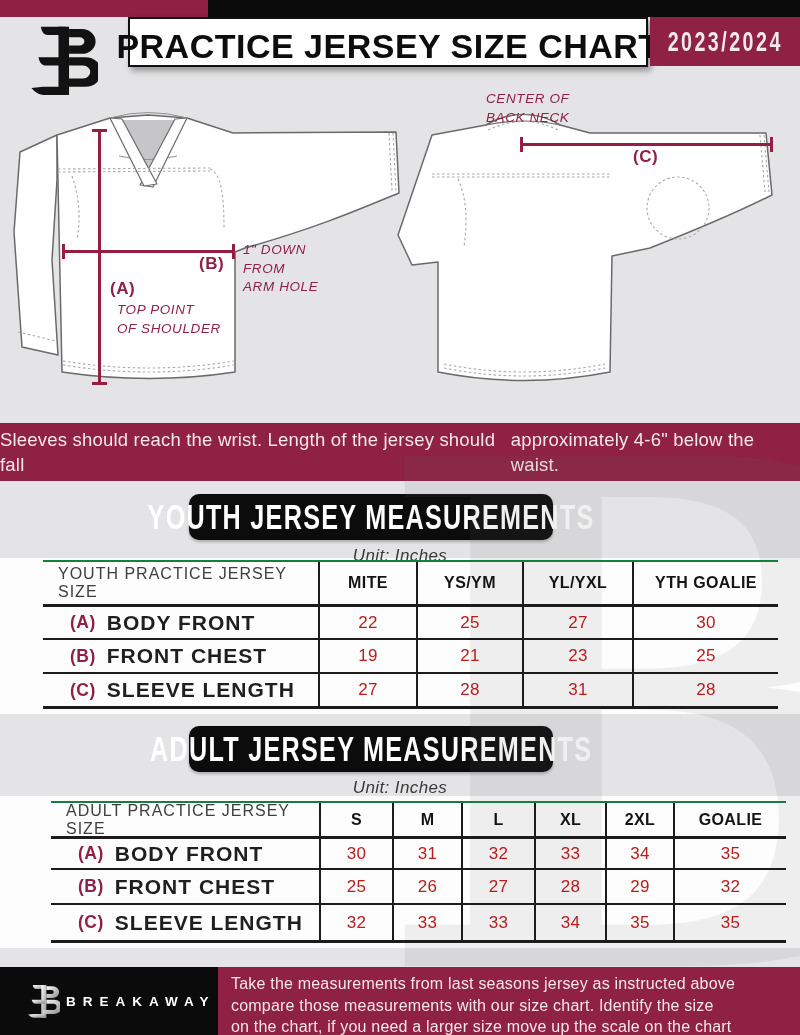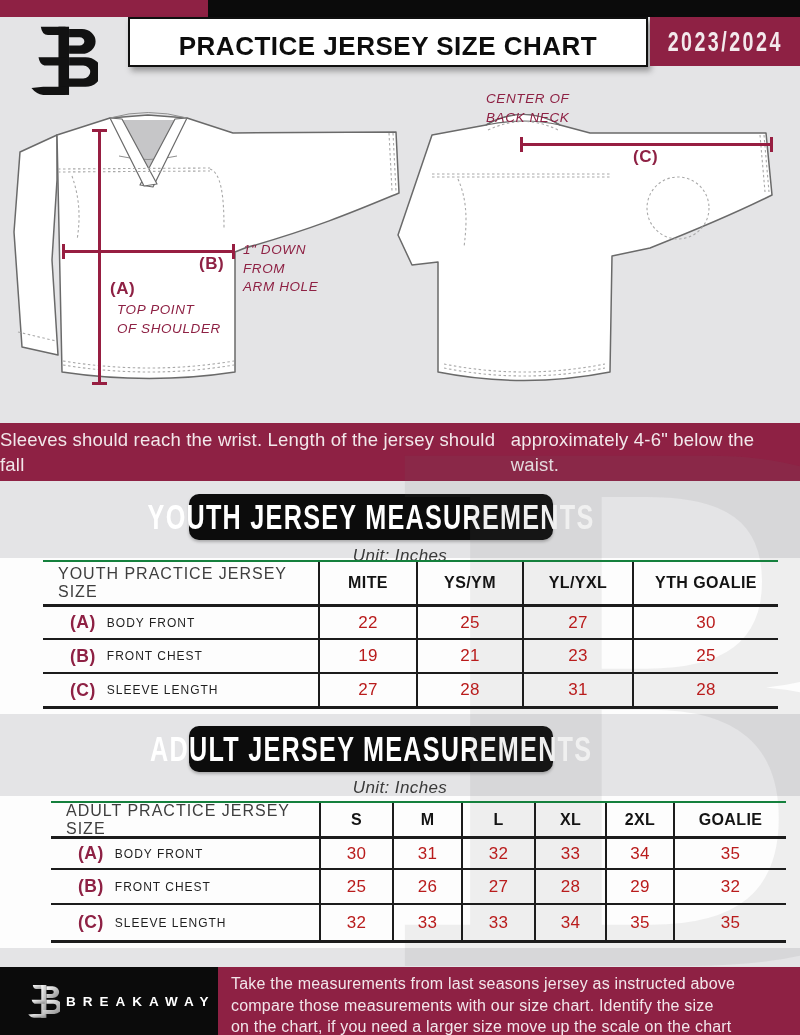--- a/index.html
+++ b/index.html
@@ -6,21 +6,21 @@
   .page{position:relative;width:800px;height:1035px;background:#E4E4E6;overflow:hidden;
         font-family:"Liberation Sans",sans-serif;}
   .abs{position:absolute;}
 
   
   .stripe-maroon{left:0;top:0;width:208px;height:17px;background:#8E2144;}
   .stripe-black{left:208px;top:0;width:592px;height:17px;background:#0B0B0B;}
   .title-box{left:128px;top:17px;width:520px;height:50px;background:#fff;border:2px solid #101010;
              box-sizing:border-box;display:flex;align-items:center;justify-content:center;
              box-shadow:3px 4px 6px rgba(0,0,0,.35);z-index:4;}
-  .title-box span{font-size:26px;font-weight:700;color:#0d0d0d;letter-spacing:.5px;white-space:nowrap;margin-top:8px;}
+  .title-box span{font-size:34px;font-weight:700;color:#0d0d0d;letter-spacing:.5px;white-space:nowrap;margin-top:8px;}
   .year-box{left:650px;top:17px;width:150px;height:49px;background:#8E2144;display:flex;
             align-items:center;justify-content:center;z-index:4;}
   .year-box span{display:inline-block;color:#F3E9EC;font-size:24px;font-weight:700;letter-spacing:3px;
                  transform:scale(.82,1.15);white-space:nowrap;}
 
   
   svg .ol{fill:#ffffff;stroke:#6a6a6a;stroke-width:1.5;stroke-linejoin:round;}
   svg .st{fill:none;stroke:#a9a9a9;stroke-width:1.1;stroke-dasharray:2.5 2.5;}
   svg .thin{fill:none;stroke:#8f8f8f;stroke-width:1;}
 
@@ -62,21 +62,21 @@
   .size-table .cell{border-bottom:2px solid #1c1c1c;border-right:2px solid #1c1c1c;display:flex;
                     align-items:center;box-sizing:border-box;background:transparent;}
   .size-table .cell.v{justify-content:center;font-size:17px;color:#b91c1c;letter-spacing:.3px;}
   .size-table .cell.ch{justify-content:center;font-weight:700;font-size:16px;color:#141414;
                        letter-spacing:.4px;border-bottom-width:3px;}
   .size-table .cell.hl{justify-content:flex-start;padding-left:15px;font-weight:400;font-size:16px;
                        color:#3e3e3e;letter-spacing:1px;border-bottom-width:3px;}
   .size-table .cell.rl{padding-left:27px;}
   .size-table .cell.lr{border-bottom-width:3px;}
   .rk{color:#8E2144;font-weight:700;font-size:17.5px;margin-right:11px;letter-spacing:.5px;}
-  .rt{color:#1f1f1f;font-size:12px;letter-spacing:1px;font-weight:400;}
+  .rt{color:#1f1f1f;font-size:21px;letter-spacing:1px;font-weight:700;}
   .yt{grid-template-columns:277px 98px 106px 110px 144px;grid-template-rows:45px 33px 34px 35px;}
   .yt .cell:nth-child(5n){border-right:none;}
   .at{grid-template-columns:270px 73px 69px 73px 71px 68px 111px;grid-template-rows:36px 31px 35px 38px;}
   .at .cell:nth-child(7n){border-right:none;}
 
   
   .footer-black{left:0;top:967px;width:218px;height:68px;background:#0B0B0B;z-index:6;}
   .footer-maroon{left:218px;top:967px;width:582px;height:68px;background:#8E2144;z-index:6;
                  box-sizing:border-box;padding:6px 10px 0 13px;}
   .footer-maroon div{color:#F2E6EA;font-size:16px;line-height:21.5px;letter-spacing:.2px;white-space:nowrap;}

